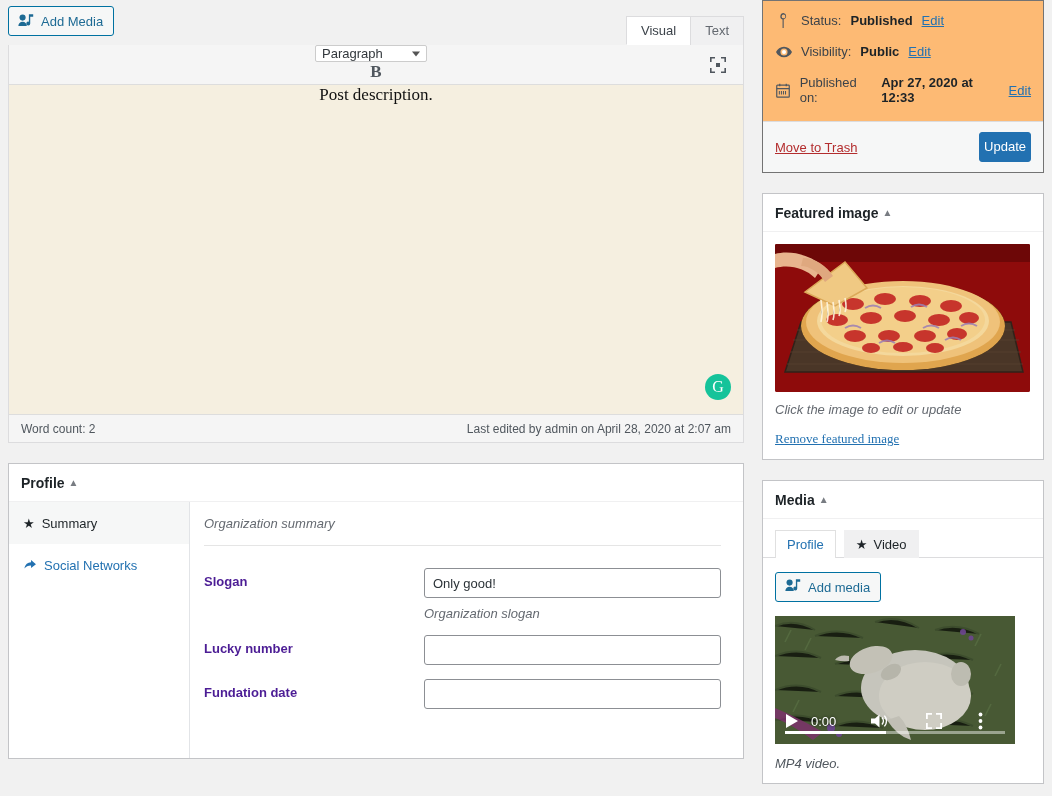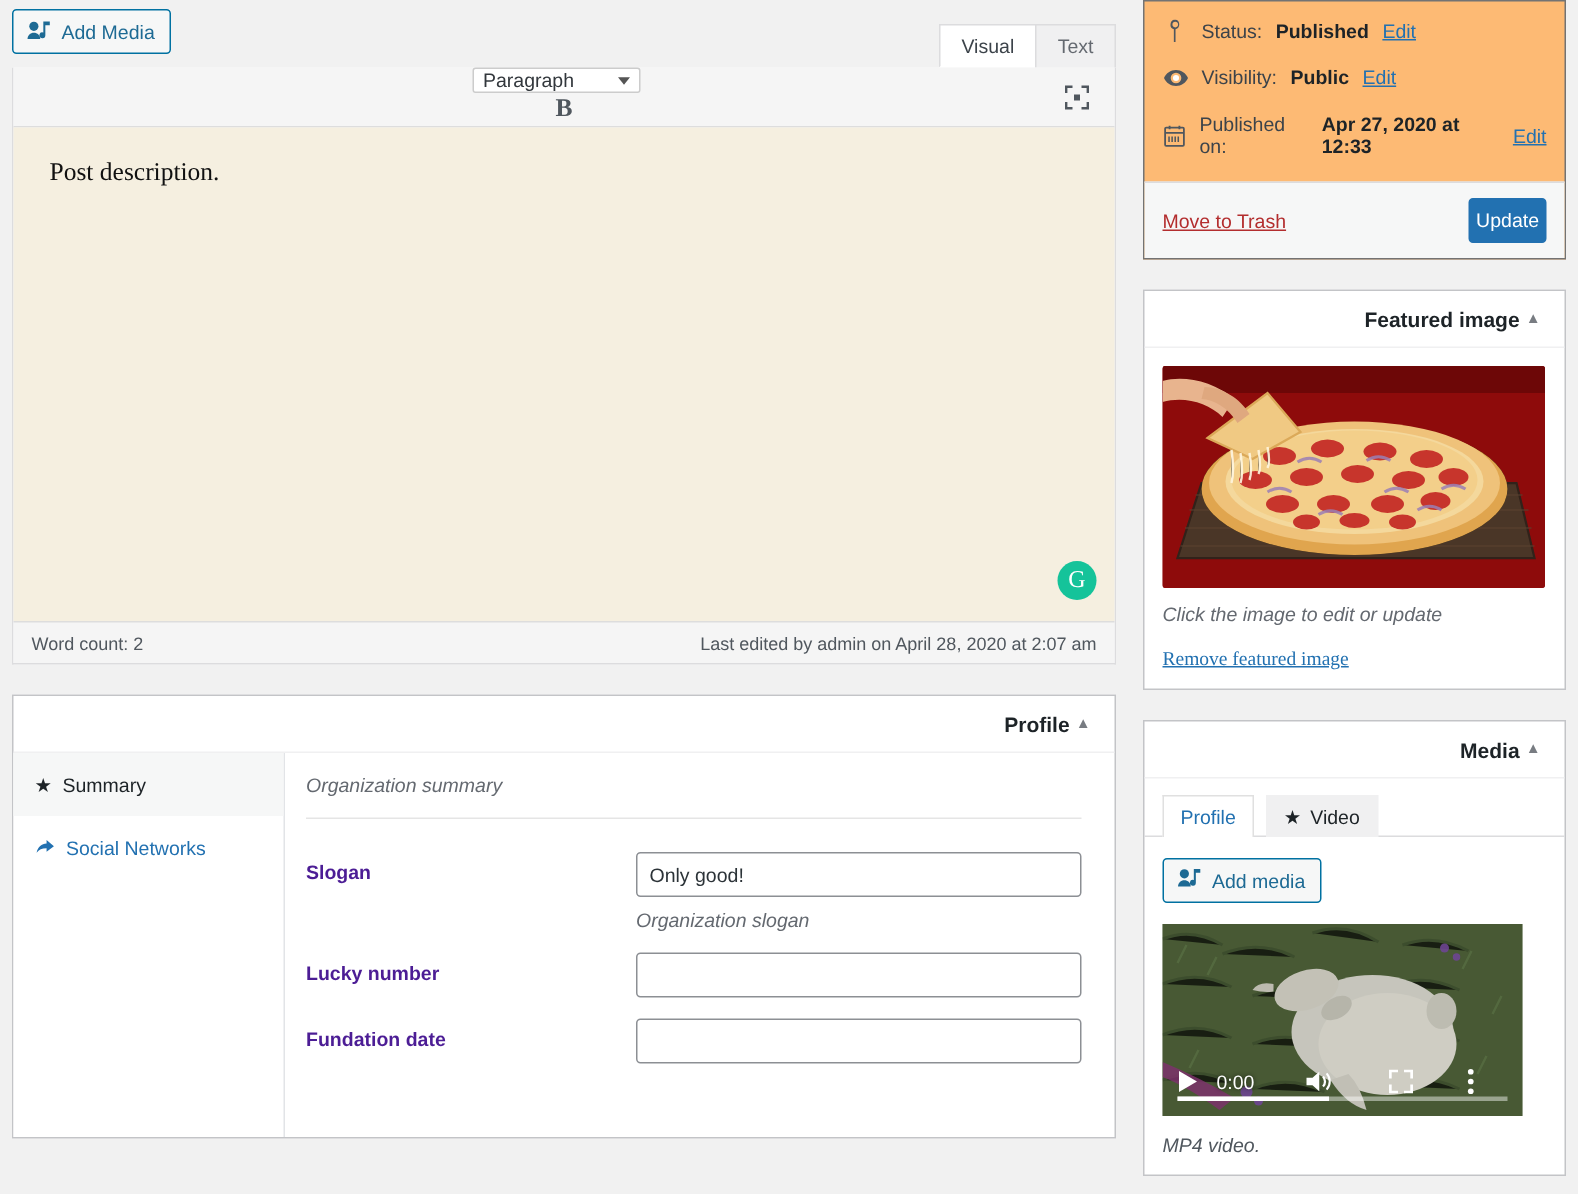--- a/index.html
+++ b/index.html
@@ -63,39 +63,39 @@
     width: 28px; height: 28px; display: flex; align-items: center;
     justify-content: center; cursor: pointer; color: #50575e; margin: 0 1px;
   }
   .tbtn svg { display: block; }
   .tbtn.bold { font-family: "Liberation Serif", serif; font-weight: bold; font-size: 17px; }
   .tbtn.italic { font-family: "Liberation Serif", serif; font-style: italic; font-size: 17px; }
   .tbtn.quote { font-family: "Liberation Serif", serif; font-weight: bold; font-size: 21px; line-height: 0.6; padding-top: 9px; }
   .tbtn-right { position: absolute; right: 10px; top: 6px; }
 
   .ed-content {
-    background: #f5efe0; height: 329px; padding: 20px 24px; position: relative;
-    font-family: "Liberation Serif", serif; font-size: 17px; color: #111;
+    background: #f5efe0; height: 329px; padding: 0 24px; position: relative;
+    font-family: "Liberation Serif", serif; font-size: 17px; color: #111; text-align: center;
   }
   .grammarly {
     position: absolute; right: 12px; bottom: 14px; width: 26px; height: 26px;
     border-radius: 50%; background: #15c39a; color: #fff;
     display: flex; align-items: center; justify-content: center;
     font-family: "Liberation Serif", serif; font-size: 16px; cursor: pointer;
   }
   .ed-status {
     height: 28px; background: #f5f5f5; border-top: 1px solid #ddd;
     display: flex; align-items: center; justify-content: space-between;
     padding: 0 12px; font-size: 12px; color: #50575e;
   }
 
   
   .postbox { background: #fff; border: 1px solid #c3c4c7; margin-top: 20px; }
   .postbox-header {
-    display: flex; align-items: center; justify-content: flex-end;
+    display: flex; align-items: center; justify-content: flex-start;
     padding: 0 12px; height: 38px; border-bottom: 1px solid #f0f0f1;
   }
   .postbox-title { font-size: 14px; font-weight: bold; color: #1d2327; }
   .toggle-ind { color: #787c82; font-size: 10px; cursor: pointer; padding: 4px; }
 
   
   .profile-body { display: flex; min-height: 256px; }
   .profile-nav { width: 182px; border-right: 1px solid #e2e4e7; background: #fff; }
   .pnav-item {
     height: 42px; display: flex; align-items: center; gap: 7px;

